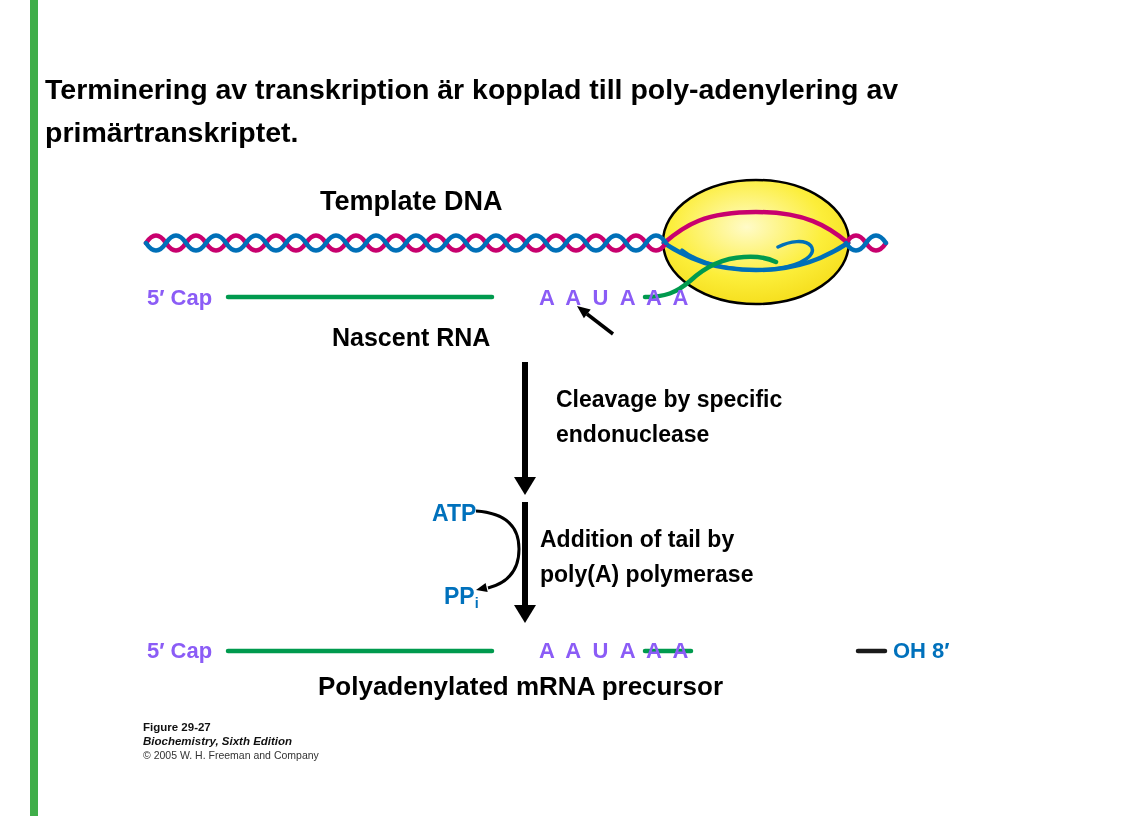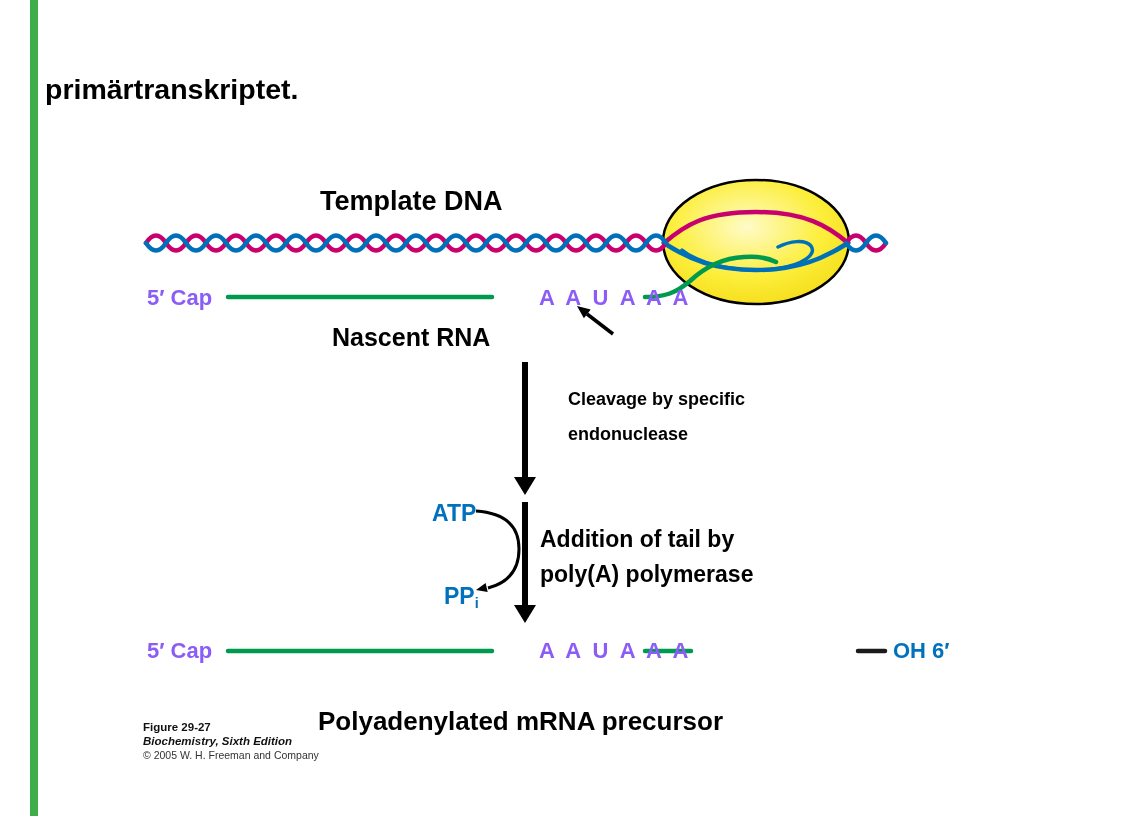--- a/index.html
+++ b/index.html
@@ -96,56 +96,57 @@
     </g>
 
     <g fill="none" stroke="#009a4e" stroke-width="4.5" stroke-linecap="round">
       <line x1="228" y1="651" x2="492" y2="651"></line>
       <line x1="645" y1="651" x2="691" y2="651"></line>
     </g>
     <line x1="858" y1="651" x2="885" y2="651" stroke="#1a1a1a" stroke-width="4.5" stroke-linecap="round"></line>
   </svg>
 
   <div class="title">
+    <div>Terminering av transkription är kopplad till poly-adenylering av</div>
     <div>primärtranskriptet.</div>
   </div>
 
   <div class="lbl" style="left:320px;top:186px;font-size:27px;">Template DNA</div>
 
   <div class="lbl green" style="left:147px;top:285px;font-size:22px;">5′ Cap</div>
 
   <div class="lbl green rna-letters" style="left:502px;top:285px;font-size:22px;">A A U A A A</div>
 
   <div class="lbl" style="left:332px;top:323px;font-size:25px;">Nascent RNA</div>
 
 
-  <div class="lbl step-label" style="left:568px;top:382px;font-size:18px;">
+  <div class="lbl step-label" style="left:556px;top:382px;font-size:23px;">
     <div>Cleavage by specific</div>
     <div>endonuclease</div>
   </div>
 
   <div class="lbl blue" style="left:432px;top:500px;font-size:23px;">ATP</div>
 
   <div class="lbl blue" style="left:444px;top:583px;font-size:23px;">
     <span>PP</span><span class="sub-rm">i</span>
   </div>
 
   <div class="lbl step-label" style="left:540px;top:522px;font-size:23px;">
     <div>Addition of tail by</div>
     <div>poly(A) polymerase</div>
   </div>
 
   <div class="lbl green" style="left:147px;top:638px;font-size:22px;">5′ Cap</div>
 
   <div class="lbl green rna-letters" style="left:502px;top:638px;font-size:22px;">A A U A A A</div>
 
 
-  <div class="lbl blue" style="left:893px;top:638px;font-size:22px;">OH 6′</div>
+  <div class="lbl blue" style="left:893px;top:638px;font-size:22px;">OH 8′</div>
 
-  <div class="lbl" style="left:318px;top:671px;font-size:26px;margin-top:35px;">Polyadenylated mRNA precursor</div>
+  <div class="lbl" style="left:318px;top:671px;font-size:26px;">Polyadenylated mRNA precursor</div>
 
   <div class="caption">
     <div class="cap-fig">Figure 29-27</div>
     <div class="cap-book">Biochemistry, Sixth Edition</div>
     <div class="cap-copy">© 2005 W. H. Freeman and Company</div>
   </div>
 
 </div>
 
 </body></html>

